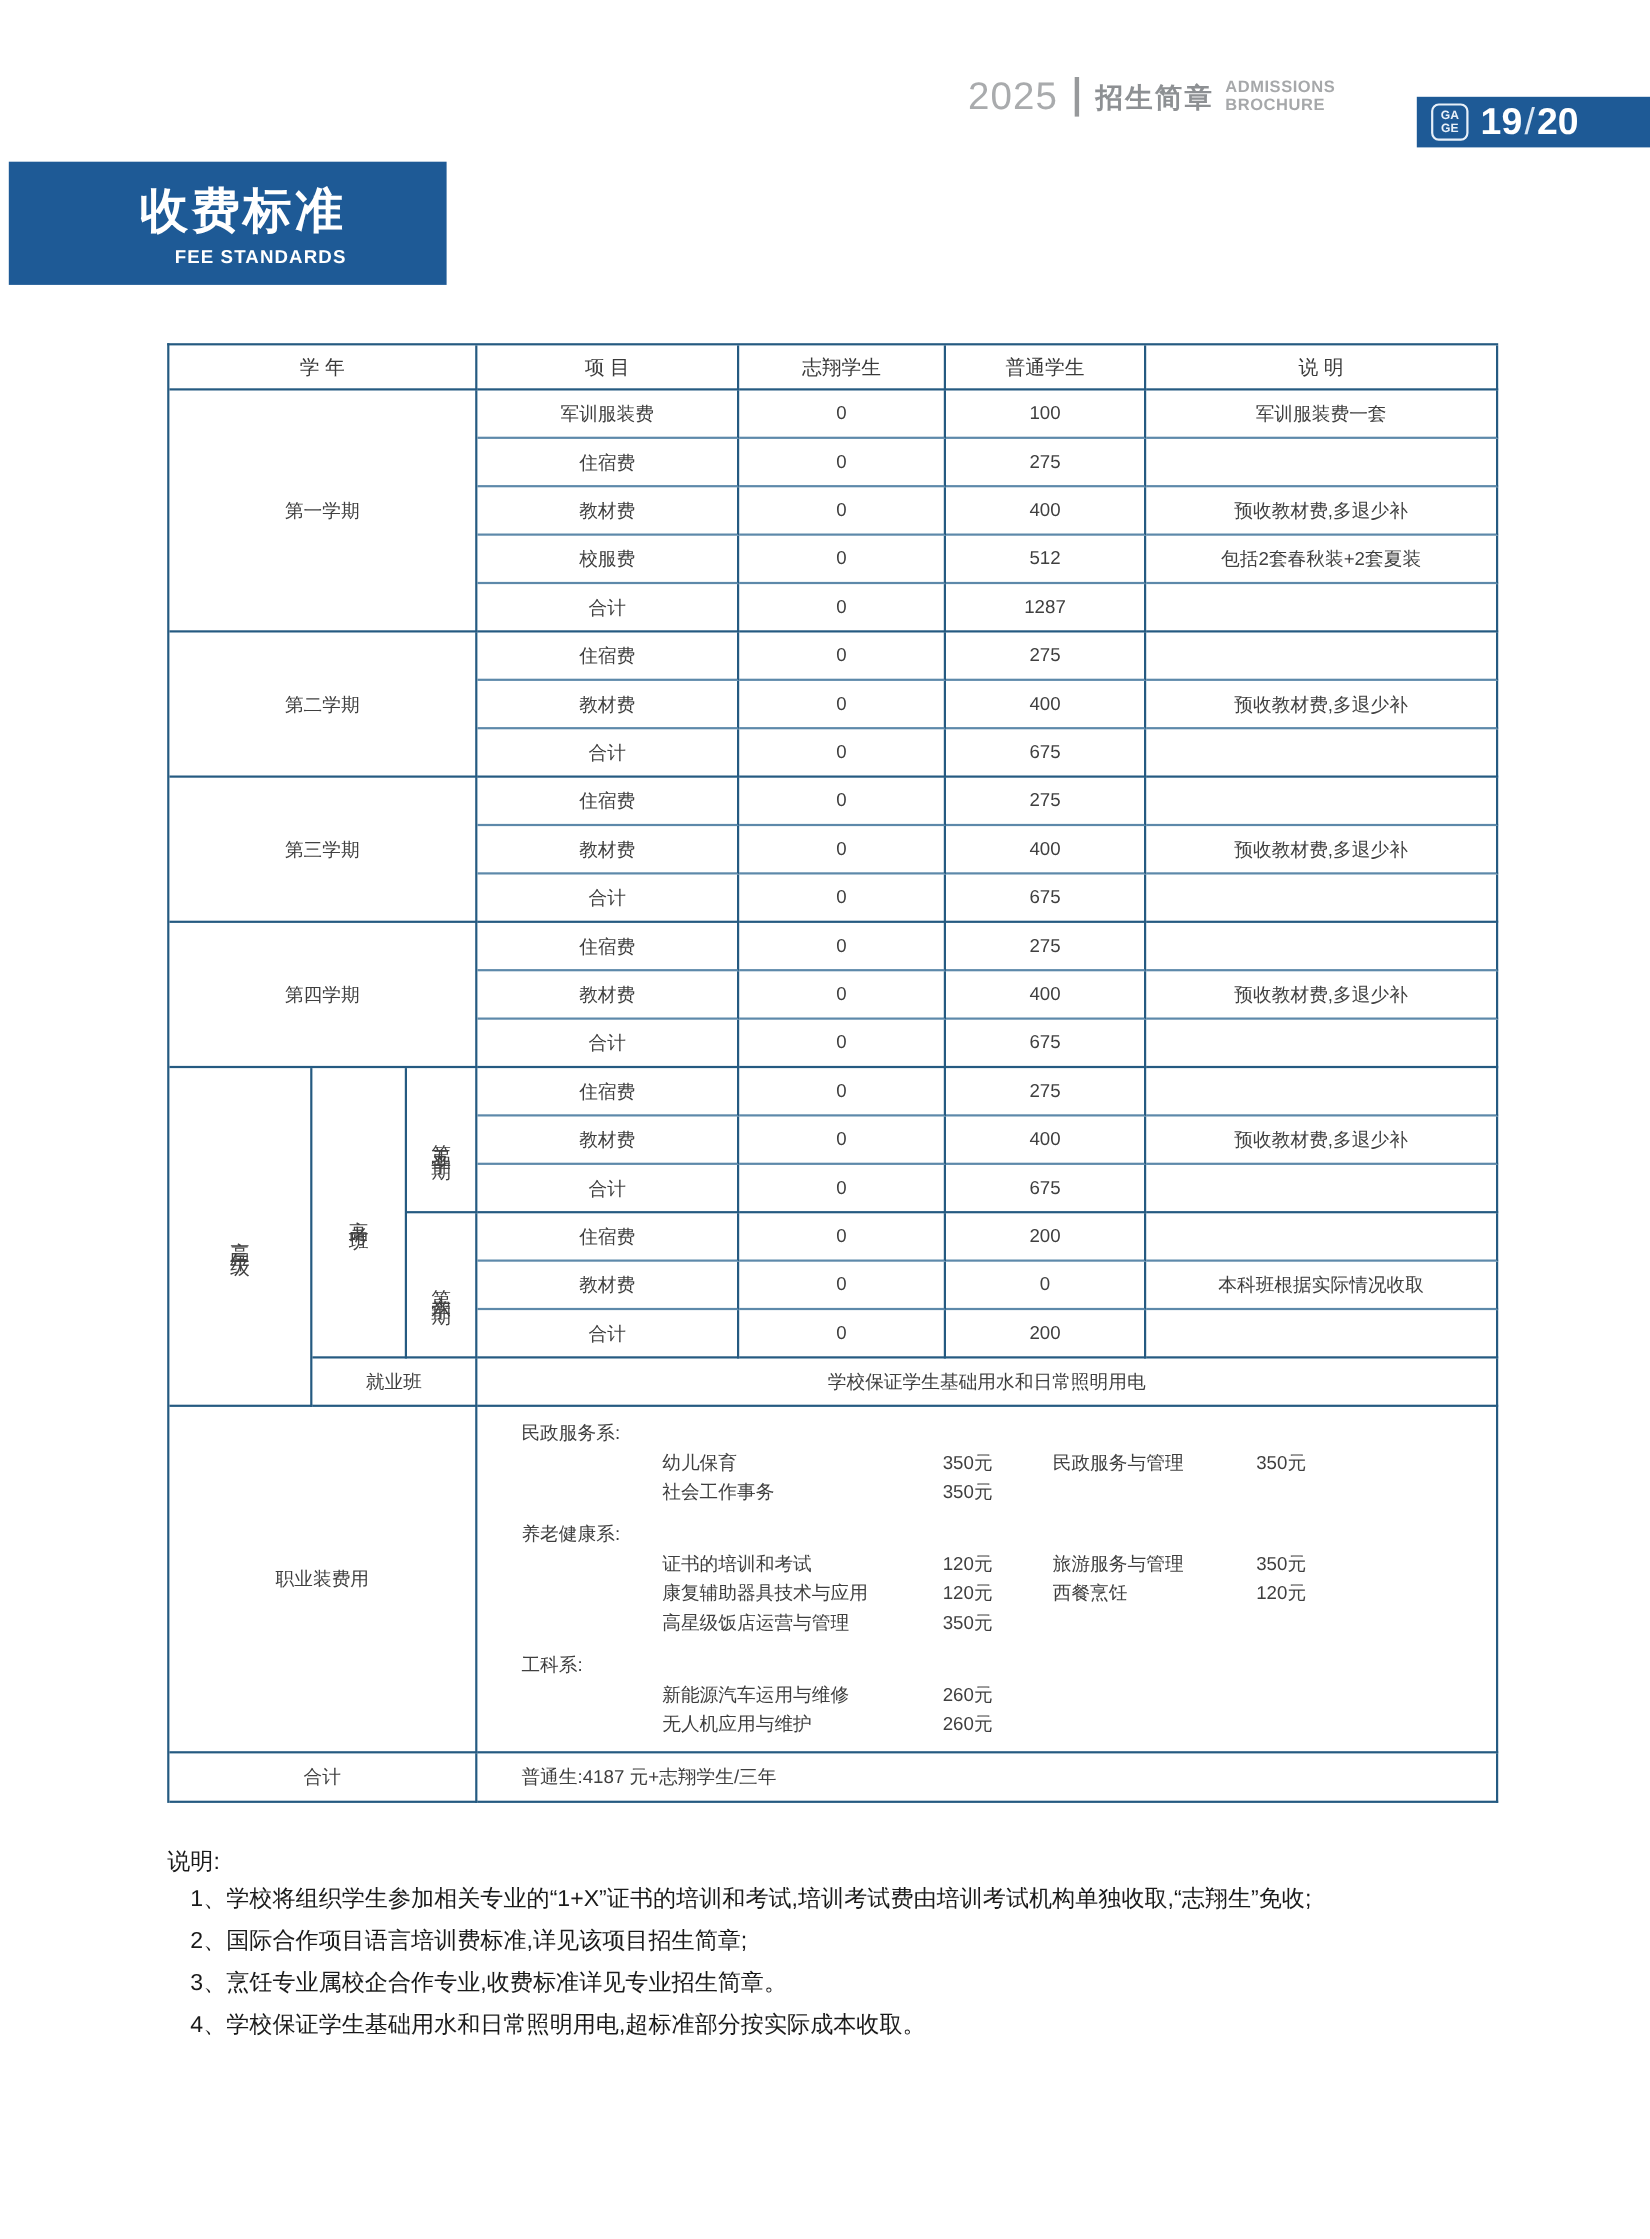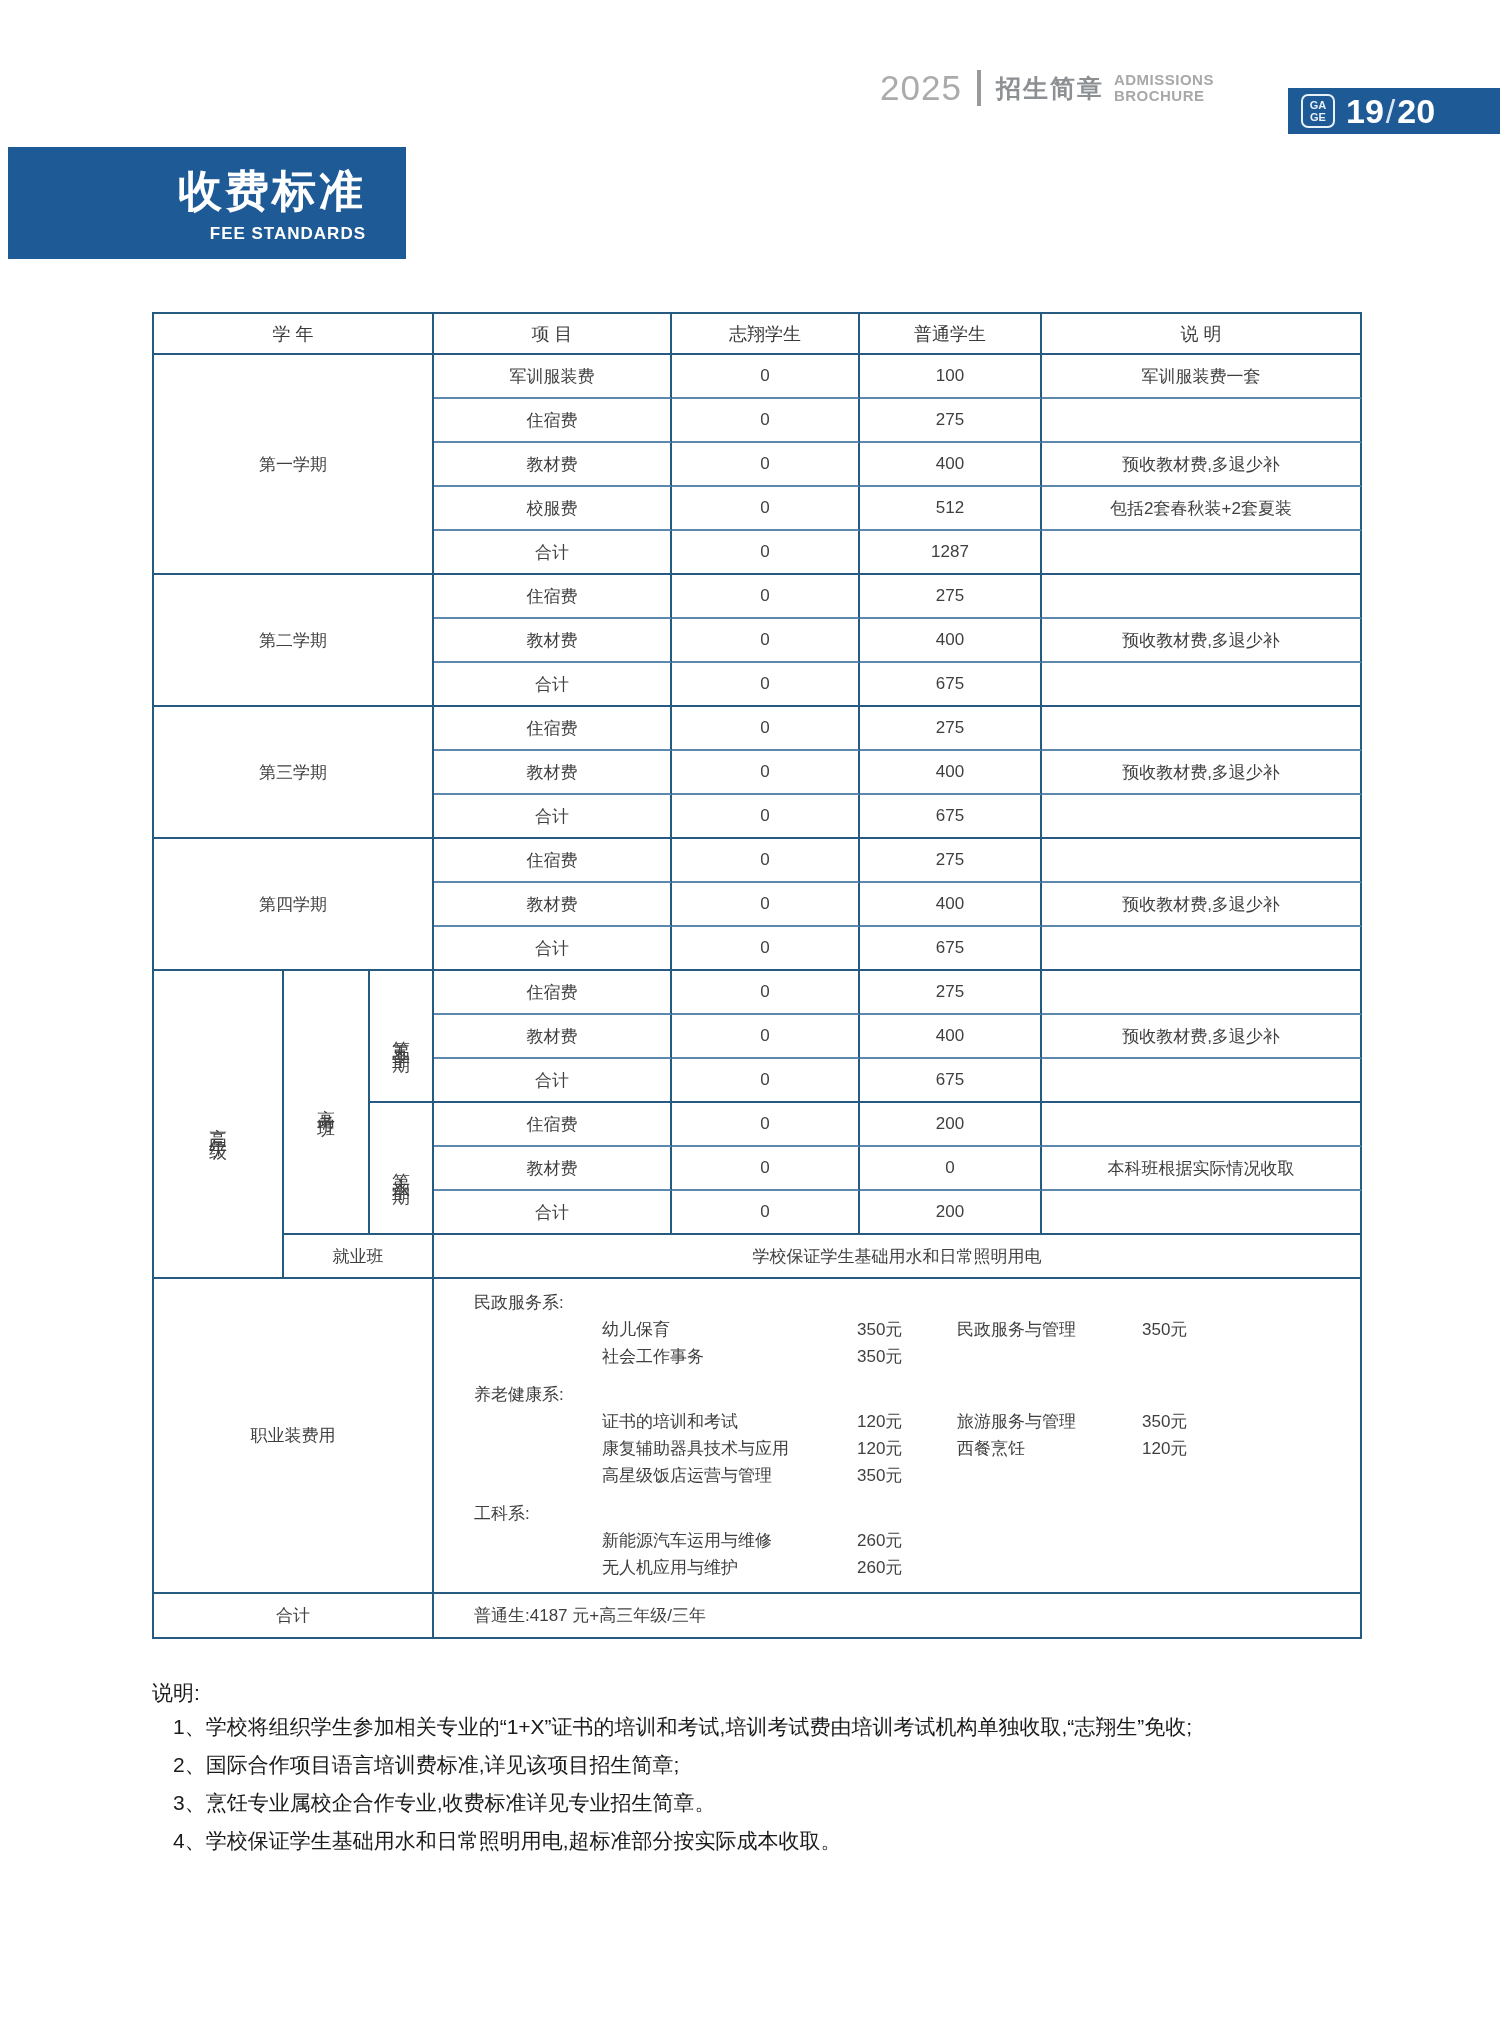--- a/index.html
+++ b/index.html
@@ -22,21 +22,21 @@
   .th-en{margin-left:10px;font-size:15px;line-height:16px;color:#a6a8aa;font-weight:700;letter-spacing:.5px;}
   .page-box{position:absolute;left:1288px;top:71px;width:212px;height:46px;background:var(--blue);
     display:flex;align-items:center;margin-top:17px;}
   .page-icon{margin-left:13px;width:34px;height:34px;border:2px solid #e8f0f8;border-radius:7px;
     display:flex;flex-direction:column;align-items:center;justify-content:center;
     color:#e8f0f8;font-size:11px;line-height:12px;font-weight:700;}
   .page-num{margin-left:11px;color:#ffffff;font-size:34px;font-weight:700;display:flex;align-items:center;}
   .page-num .slash{font-weight:400;margin:0 2px;color:#dbe7f3;}
   
   .banner{position:absolute;left:8px;top:147px;width:398px;height:112px;background:var(--blue);
-    display:flex;flex-direction:column;justify-content:center;align-items:flex-end;padding-right:40px;}
+    display:flex;flex-direction:column;justify-content:center;align-items:flex-end;padding-right:91px;}
   .banner-cn{color:#ffffff;font-size:44px;font-weight:700;letter-spacing:3px;}
   .banner-en{color:#ffffff;font-size:17px;font-weight:700;letter-spacing:1px;margin-top:3px;}
   
   .fee-table{
     position:absolute;left:152px;top:312px;
     display:grid;
     grid-template-columns:130px 86px 64px 238px 188px 182px 320px;
     grid-template-rows:41px repeat(21,44px) 315px 45px;
     border-top:2px solid var(--dark);
     border-left:2px solid var(--dark);
@@ -242,21 +242,21 @@
       <span class="pr">260元</span>
     </div>
     <div class="row">
       <span class="ind"></span>
       <span class="nm">无人机应用与维护</span>
       <span class="pr">260元</span>
     </div>
   </div>
 
   <div class="c dk" style="grid-area:24/1/25/4">合计</div>
-  <div class="c dk left total-val" style="grid-area:24/4/25/8">普通生:4187 元+高三年级/三年</div>
+  <div class="c dk left total-val" style="grid-area:24/4/25/8">普通生:4187 元+志翔学生/三年</div>
 </div>
 
 <div class="notes">
   <div class="notes-title">说明:</div>
   <div class="notes-item">1、学校将组织学生参加相关专业的“1+X”证书的培训和考试,培训考试费由培训考试机构单独收取,“志翔生”免收;</div>
   <div class="notes-item">2、国际合作项目语言培训费标准,详见该项目招生简章;</div>
   <div class="notes-item">3、烹饪专业属校企合作专业,收费标准详见专业招生简章。</div>
   <div class="notes-item">4、学校保证学生基础用水和日常照明用电,超标准部分按实际成本收取。</div>
 </div>
 

